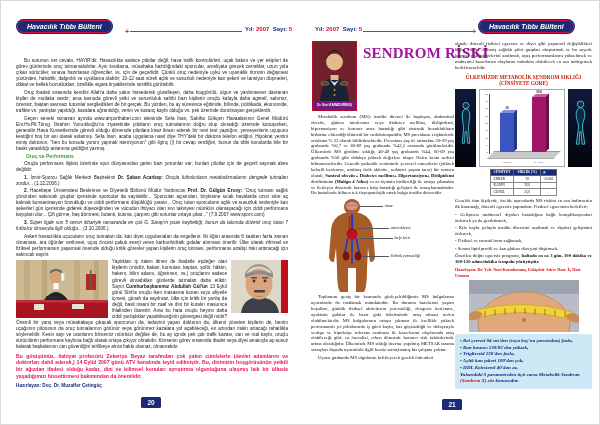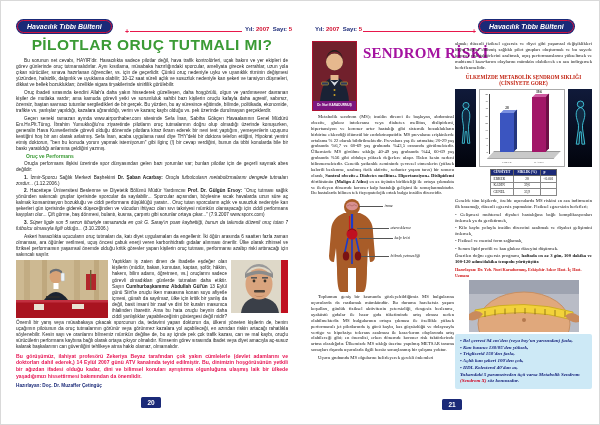--- a/index.html
+++ b/index.html
@@ -91,21 +91,20 @@
   <div class="badge" style="left:16px; top:19px;">
     <span>Havacılık Tıbbı Bülteni</span>
   </div>
   <span class="ornament" style="left:124px; top:27px;">+</span>
   <div class="redline" style="left:129px; top:30px; width:112px;"></div>
   <div class="issue" style="left:244px; top:25px;">
     <span>Yıl:</span> <span class="num">2007</span>&nbsp;
     <span>Sayı:</span> <span class="num">5</span>
   </div>
 
-  <div class="ltitle">PİLOTLAR ORUÇ TUTMALI MI?</div>
 
   <div class="lbody">
     <p>Bu sorunun net cevabı, HAYIR'dir. Havacılıkta sadece pilotlar değil, hava trafik kontrolörleri, uçak bakım ve yer ekipleri de görev günlerinde oruç tutmamalıdırlar. Aynı kısıtlama, müsabaka hazırlığındaki sporcular, ameliyata girecek cerrahlar, uzun yola çıkan sürücüler, sınava hazırlanan öğrenciler, vs. için de geçerlidir. Çünkü oruç nedeniyle uyku ve uyanıklık ritminin değişmesi yüzünden, halsizlik, dalgınlık ve uyuklama olabilir; 10-12 saat süreli açlık ve susuzluk nedeniyle kan şekeri ve tansiyon düşmeleri, dikkat ve bellek bozuklukları; özellikle sigara tiryakilerinde sinirlilik görülebilir.</p>
     <p>Oruç ibadeti sırasında kendini Allah'a daha yakın hissederek güzelleşen, daha hoşgörülü, olgun ve yardımsever davranan kişiler de mutlaka vardır; ama kamuda görevli yetki ve sorumluluk sahibi bazı kişilerin oruçlu kafayla daha agresif, sabırsız, özensiz, baştan savmacı tutumlar sergiledikleri de bir gerçek. Bu yüzden, bu ay süresince eğitimde, bilimde, politikada, ekonomide, trafikte vs. yanlışlar yapıldığı, kazalara uğranıldığı, verim ve kazanç kaybı olduğu vs. pek üzerinde durulmayan gerçeklerdir.</p>
     <p>Geçen seneki ramazan ayında www.airporthaber.com sitesinde Sefa İnan, Sabiha Gökçen Havaalanının Genel Müdürü Em.Hv.Plt.Tümg. İbrahim Yumuklıoğlu'nu ziyaretinde pilotların oruç tutmalarının doğru olup olmadığı üzerinde konuşurken, generalin Hava Kuvvetlerinde görevli olduğu dönemde pilotlara kiraz ikram ederek bir nevi test yaptığını, yemeyenlerin uçuşunu kestiğini hoş bir anı olarak anlatmış. Sefa İnan, acaba uygulama nasıl diye THY'deki bir doktora telefon ettiğini, Hipokrat yemini etmiş doktorun, "ben bu konuda yorum yapmak istemiyorum" gibi ilginç (!) bir cevap verdiğini, bunun da tıbbi konularda bile bir baskı yaratıldığı anlamına geldiğini yazmış.</p>
     <div class="greenhead">Oruç ve Performans</div>
     <p>Oruçla performans ilişkisi üzerinde spor dünyasından gelen bazı yorumlar var; bunları pilotlar için de geçerli saymak abes değildir:</p>
     <p>
       <b>1.</b>
       <span>İzmir-Sporcu Sağlık Merkezi Başhekimi</span>

